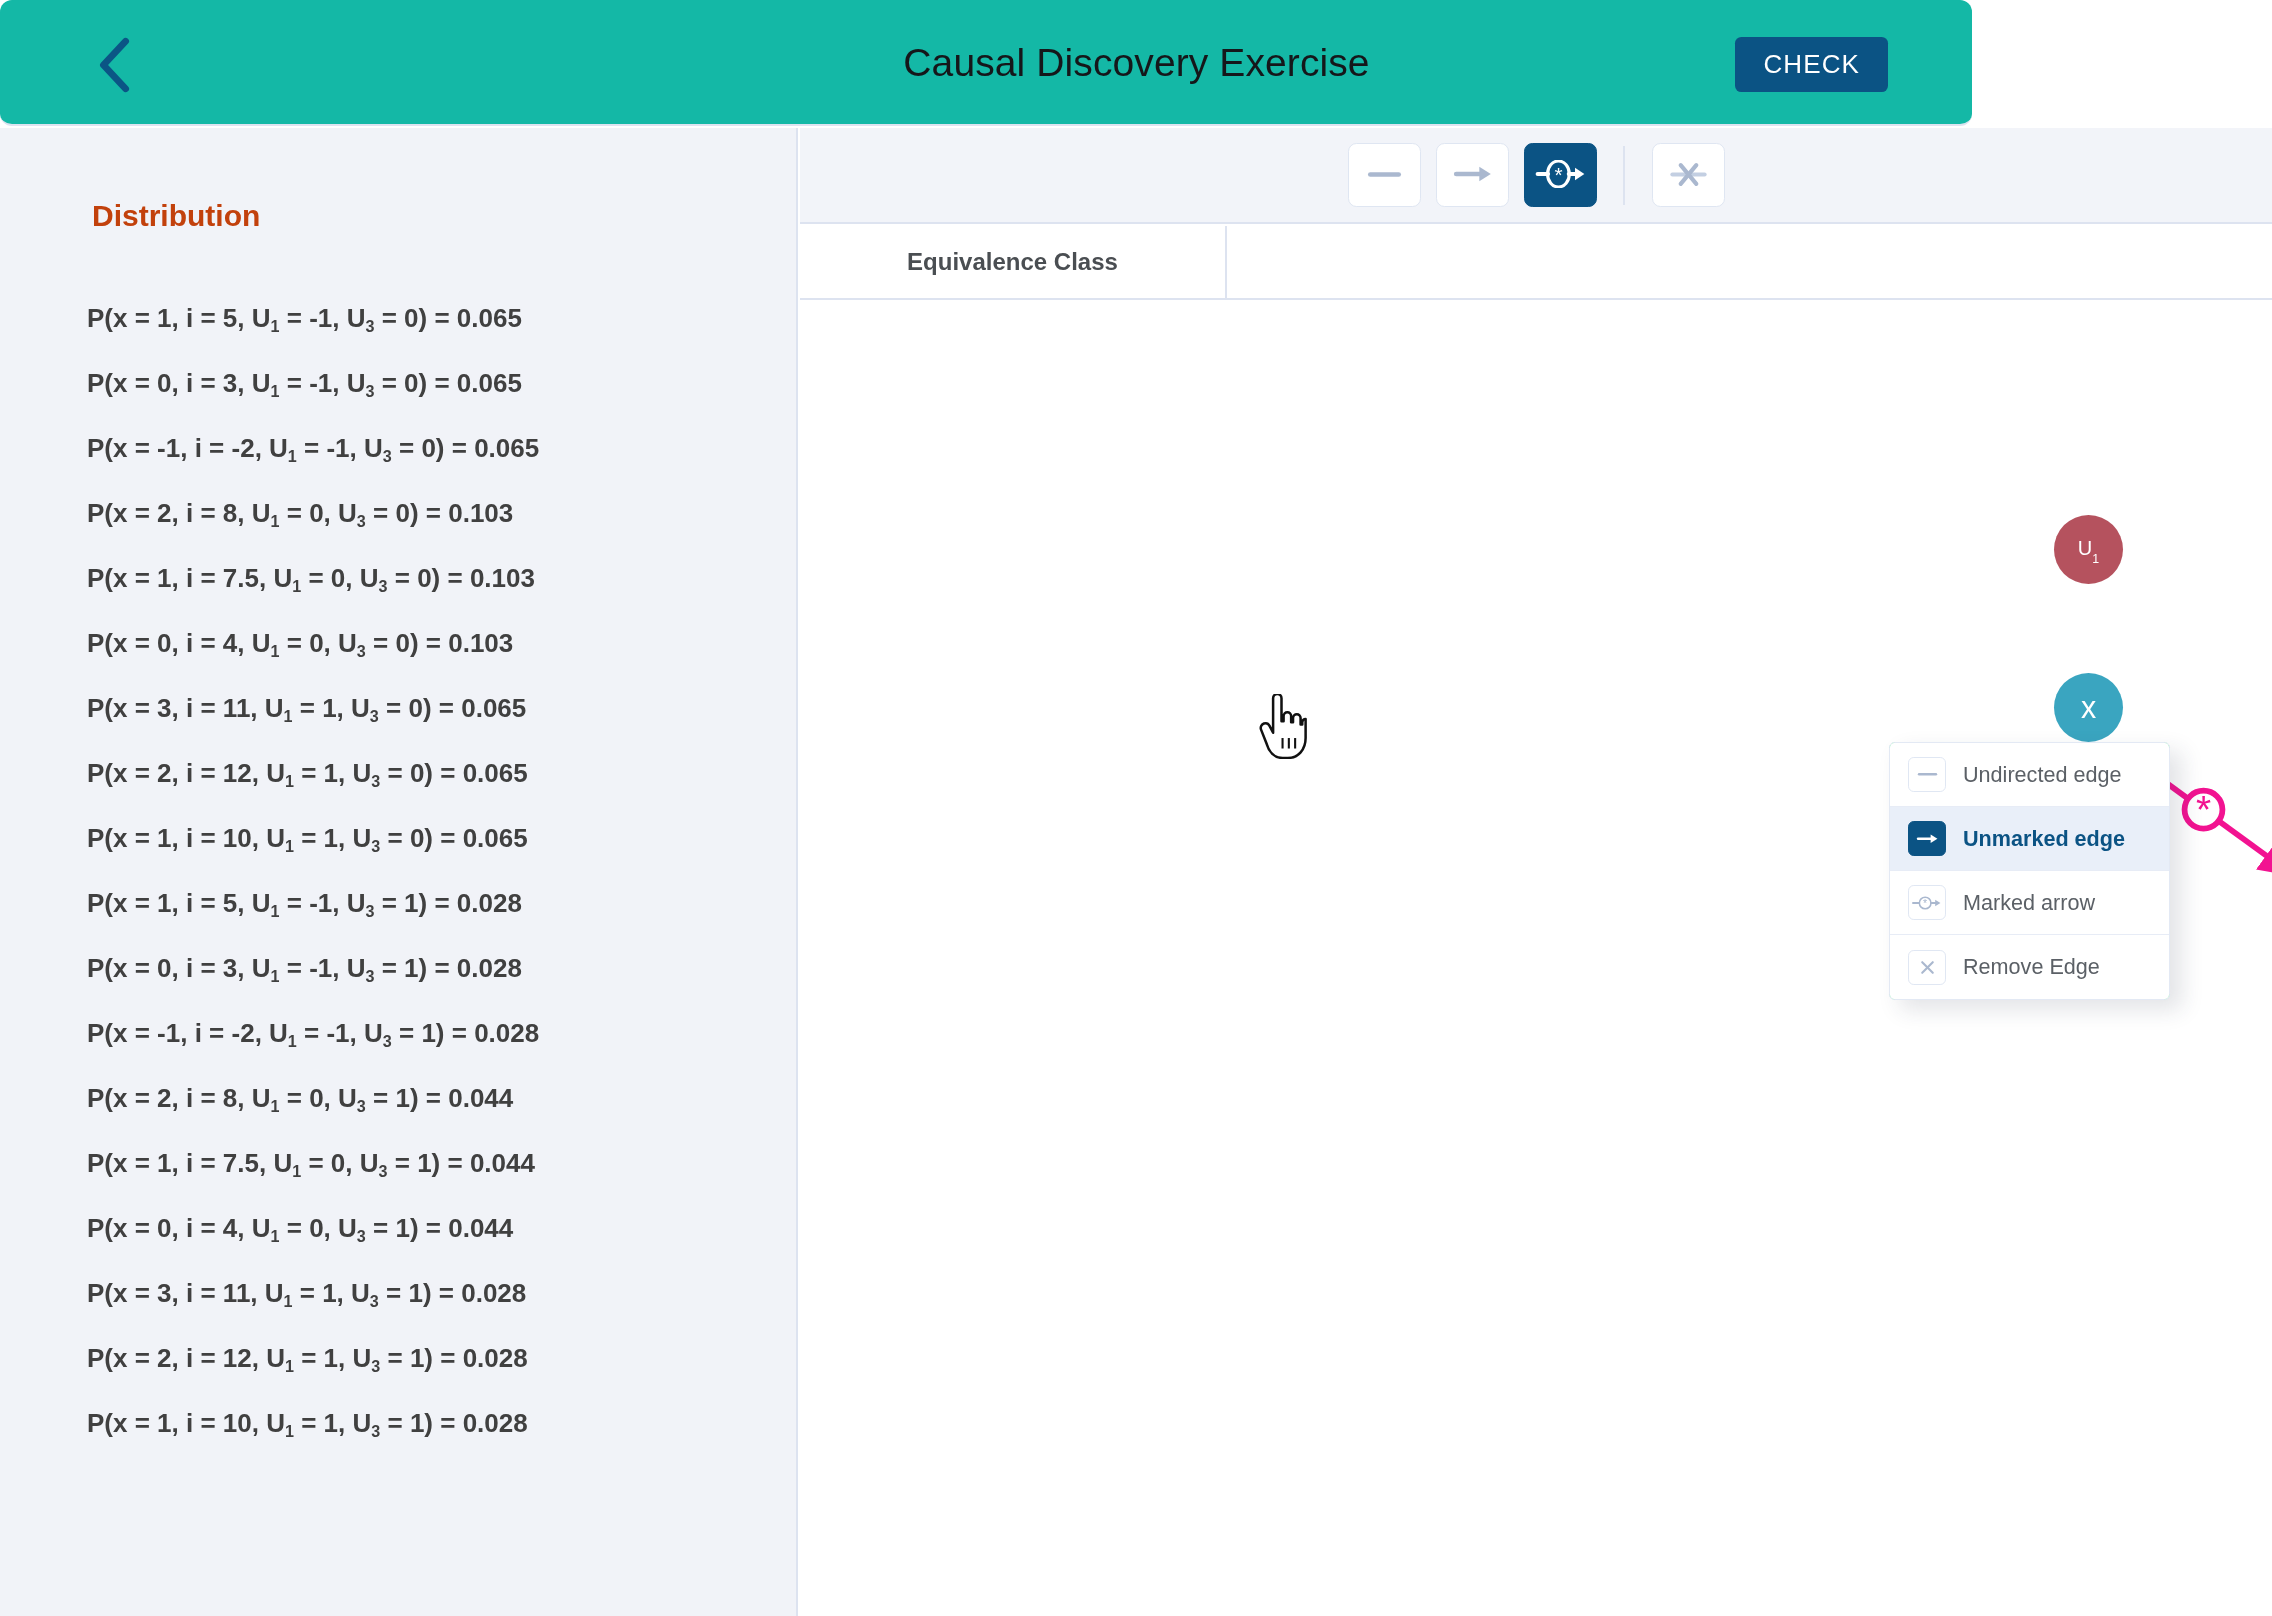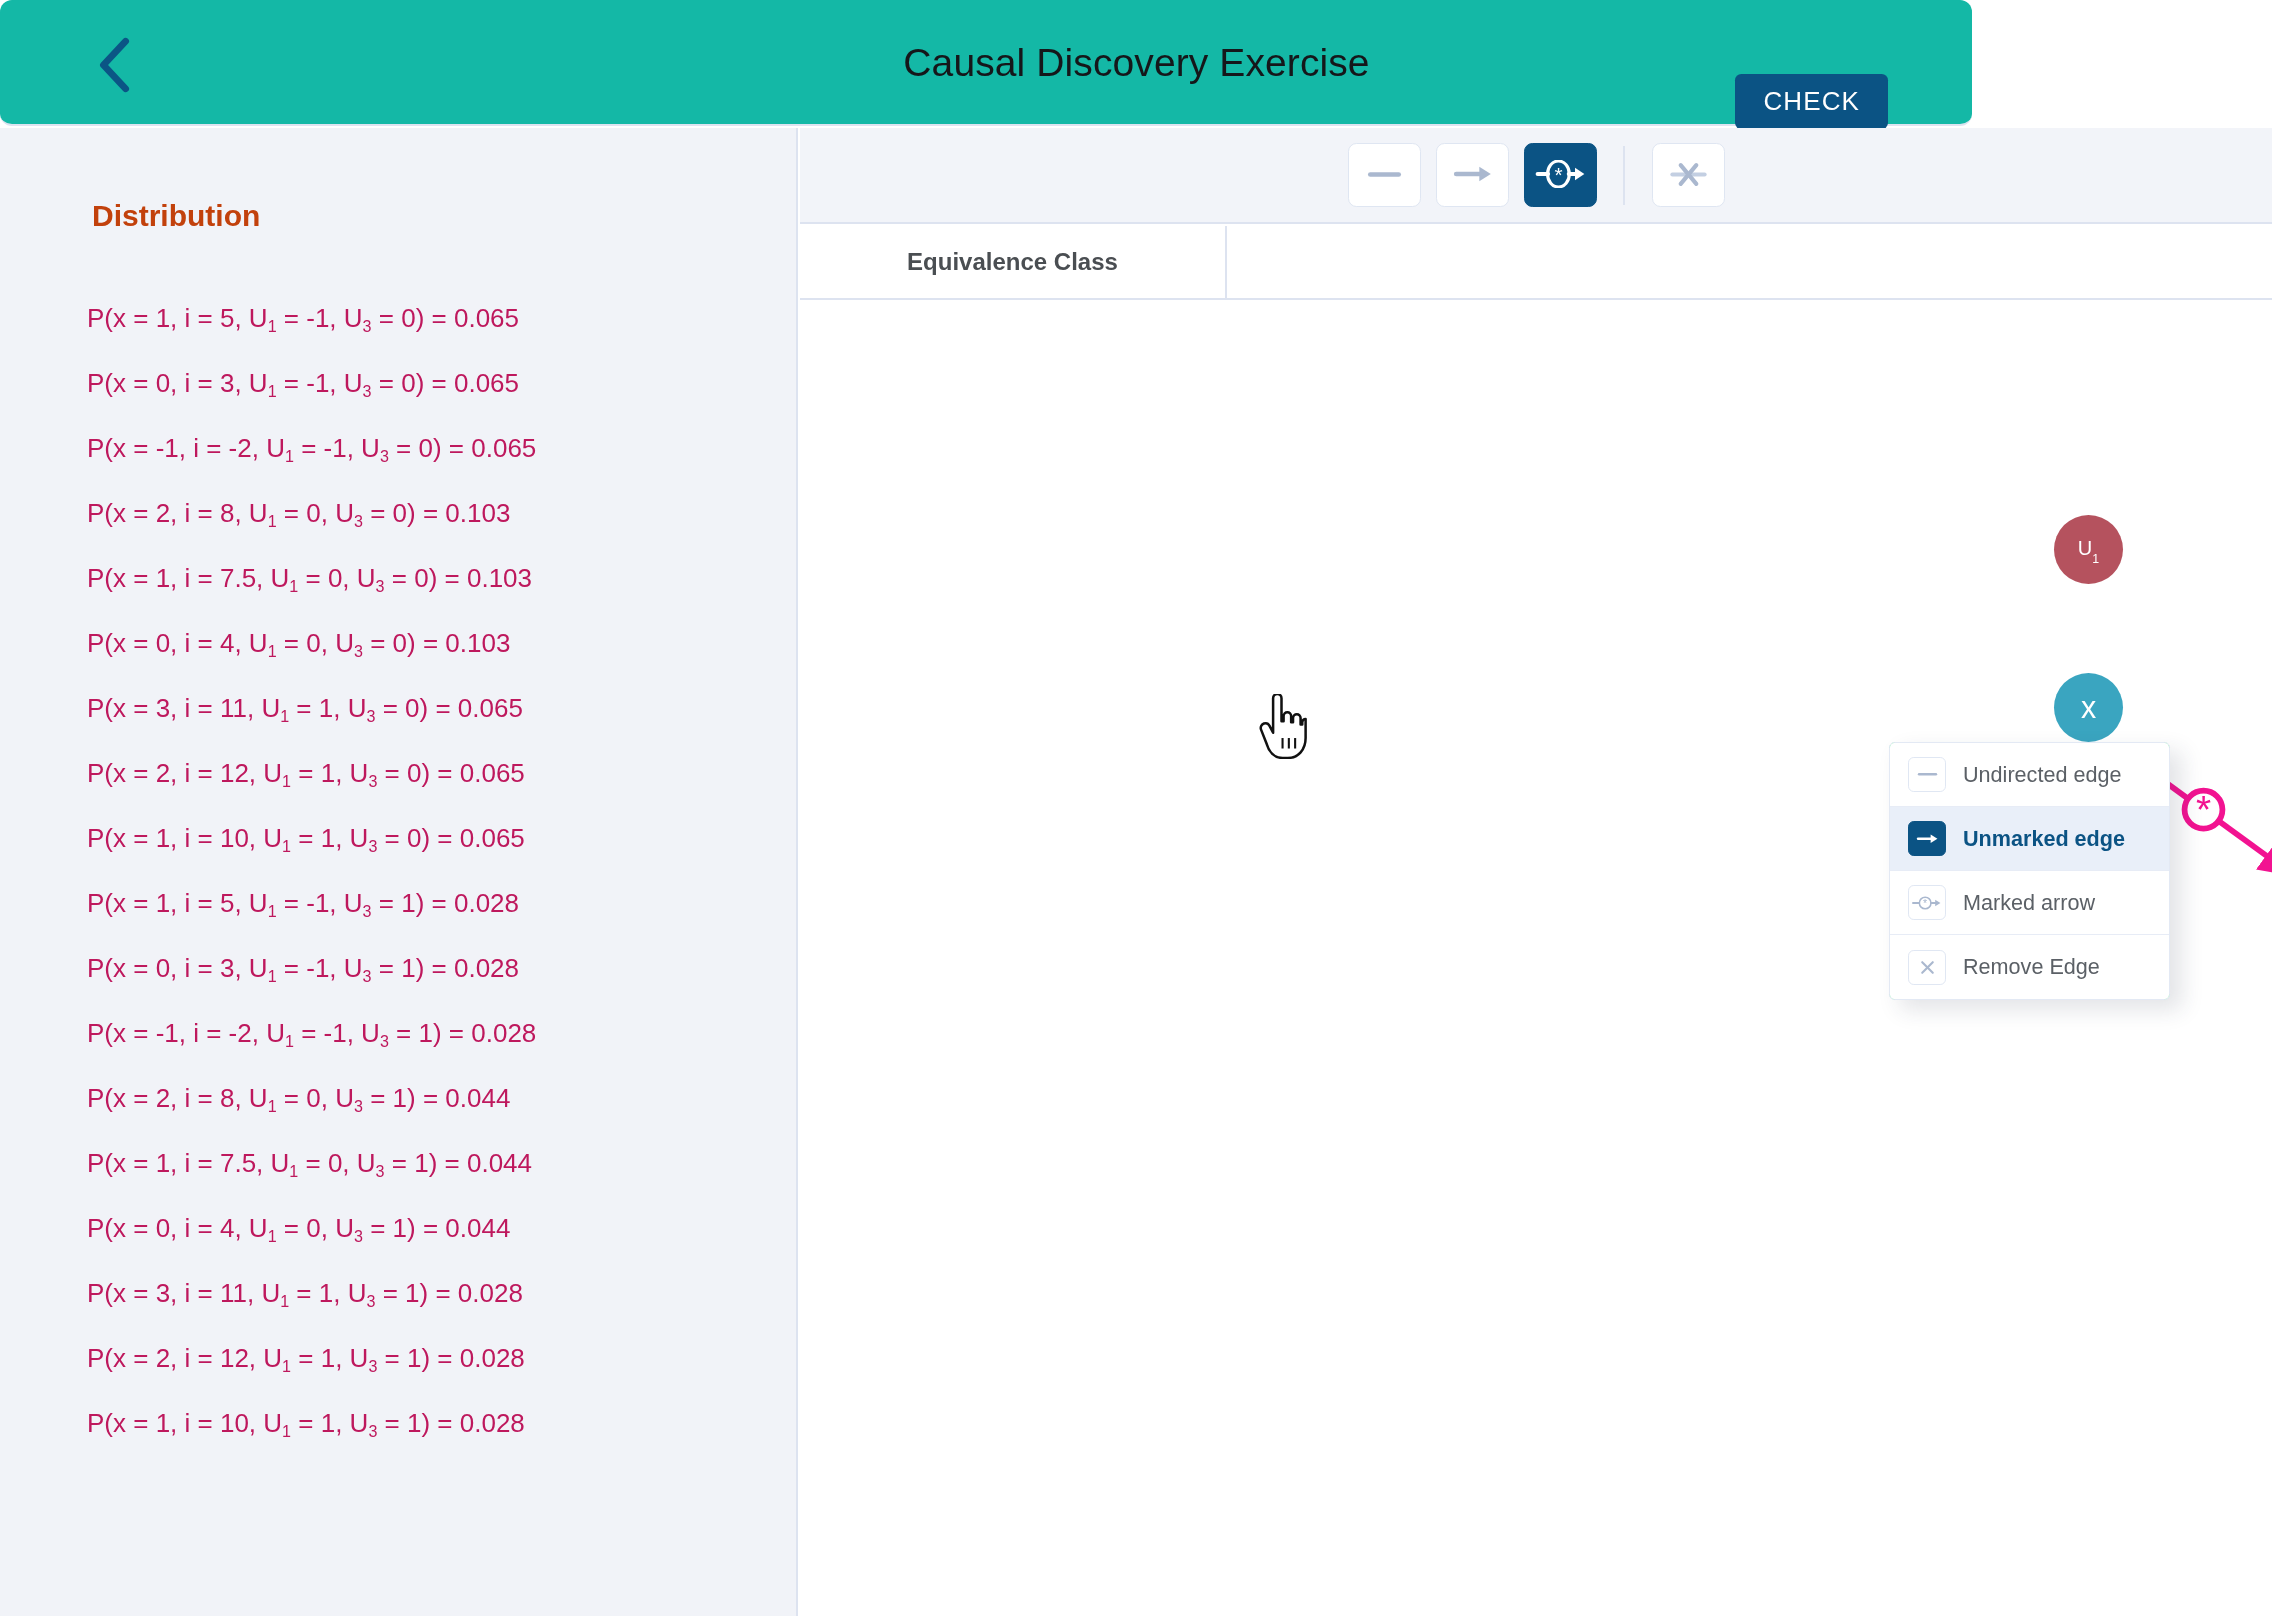--- a/index.html
+++ b/index.html
@@ -37,21 +37,21 @@
   }
 
   #check-button {
     position: absolute; right: 84px; top: 37px;
     height: 55px; padding: 0 28px;
     background: #0b5384; color: #ffffff;
     border: none; border-radius: 6.3px;
     font-family: "Liberation Sans", sans-serif;
     font-size: 26px; font-weight: 500; letter-spacing: 1.1px;
     cursor: pointer;
-    display: flex; align-items: center; justify-content: center; margin-top: 37px;
+    display: flex; align-items: center; justify-content: center;
   }
 
   
   #left-panel {
     position: absolute; left: 0; top: 128px;
     width: 798px; height: 1488px;
     background: #f1f3f8;
     border-right: 2.1px solid #dde3f0;
     overflow: hidden;
   }
@@ -59,21 +59,21 @@
     position: absolute; left: 92px; top: 71px;
     font-size: 30px; font-weight: 700; color: #c2410c;
   }
   #distribution-list {
     position: absolute; left: 87px; top: 158px;
     width: 694px;
   }
   .dist-row {
     height: 65px;
     display: flex; align-items: center;
-    font-size: 26px; color: #be185d; white-space: nowrap;
+    font-size: 26px; color: #404040; white-space: nowrap; font-weight: bold;
   }
   .dist-row sub { font-size: 0.62em; vertical-align: baseline;
                   position: relative; top: 0.32em; }
 
   
   #right-panel {
     position: absolute; left: 800px; top: 128px;
     width: 1473px; height: 1488px;
     background: #ffffff;
   }

